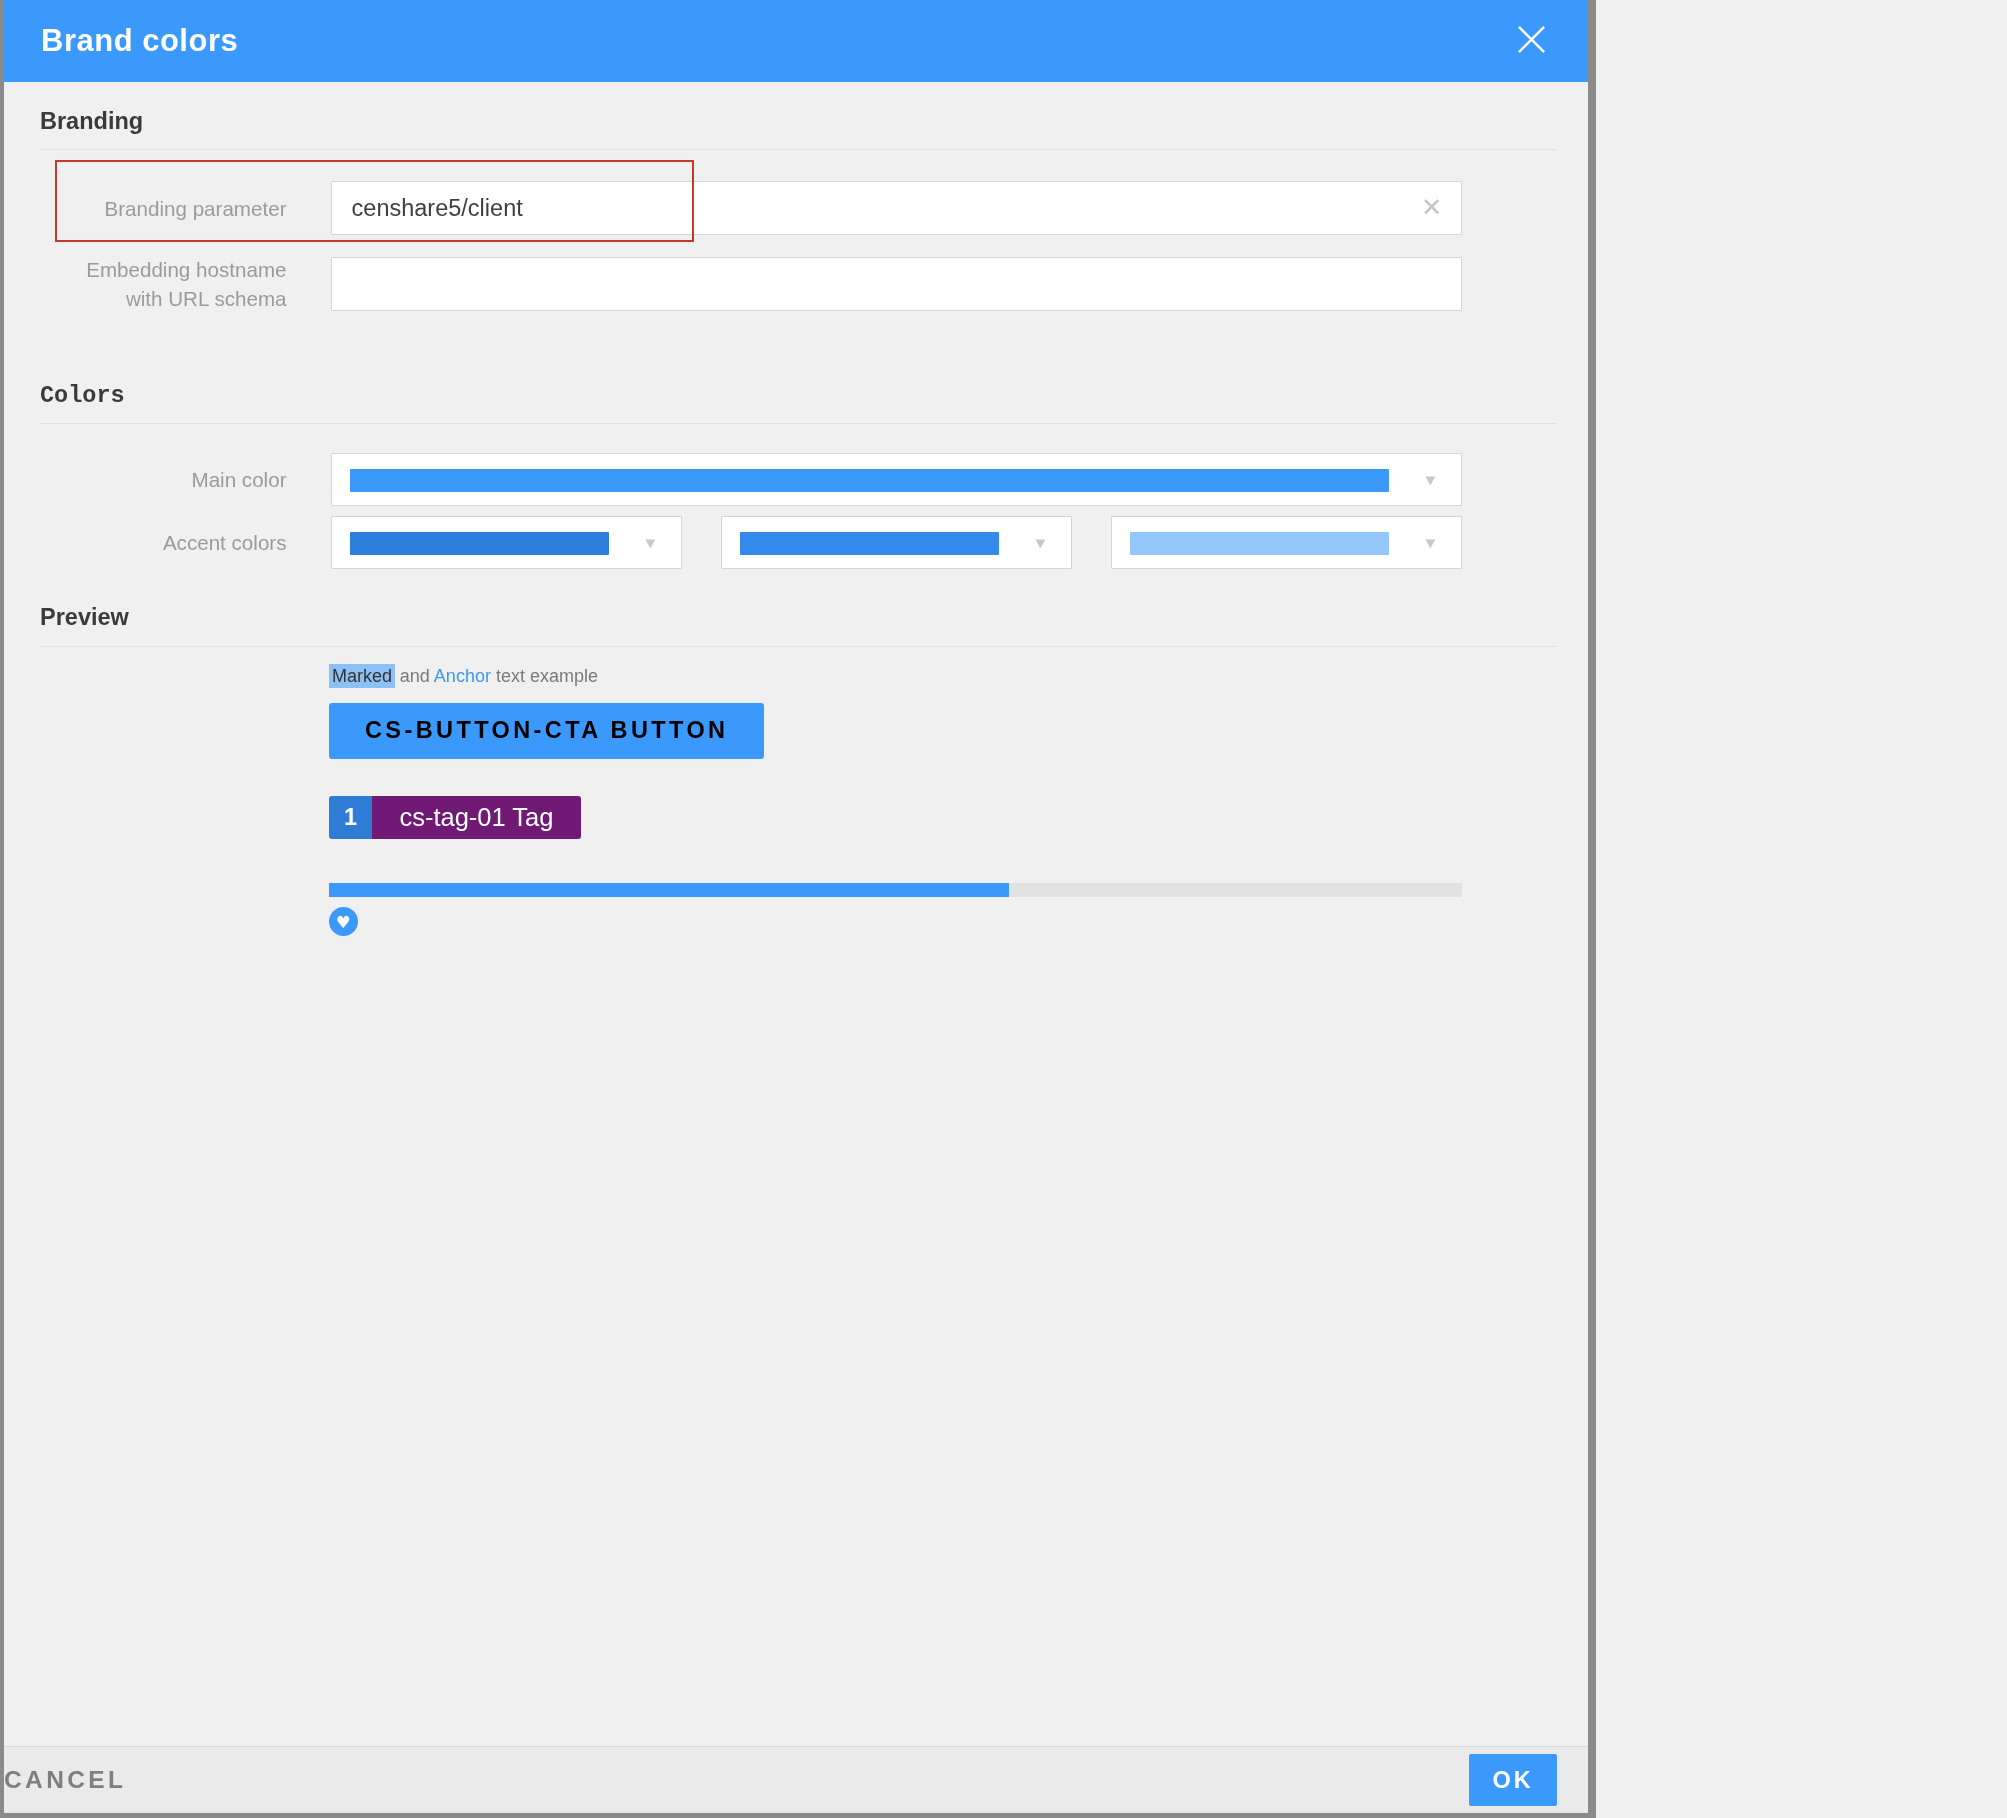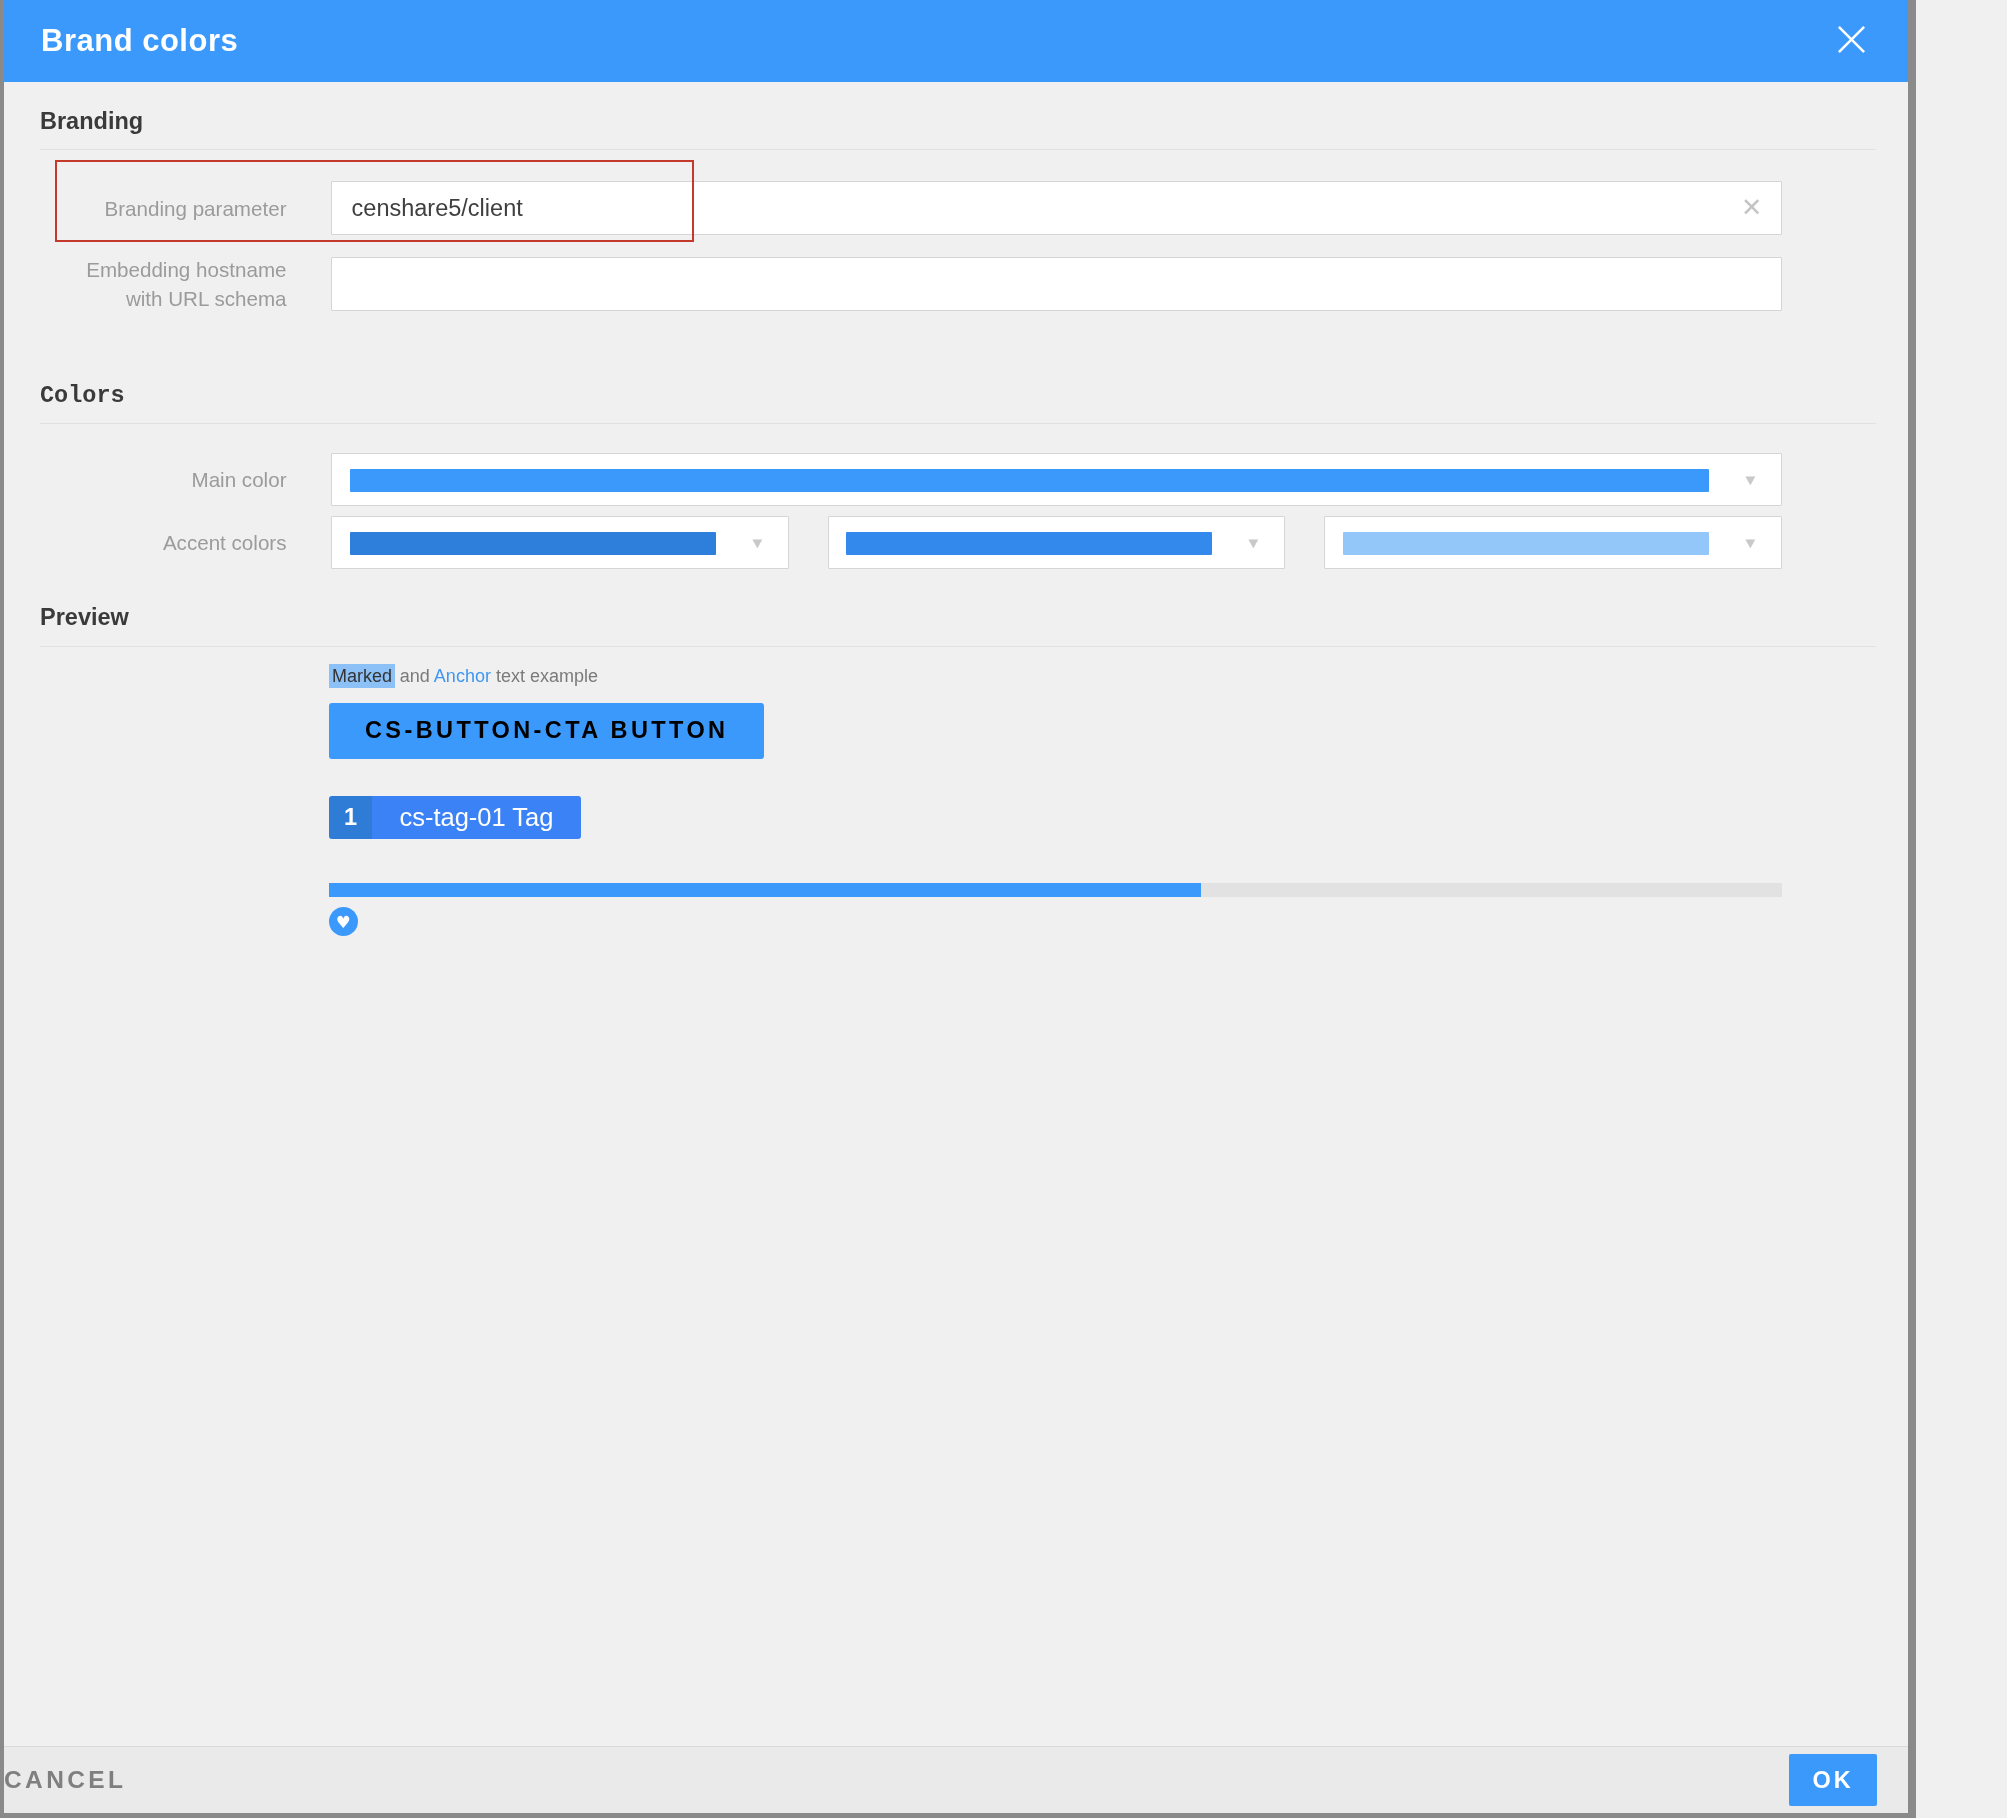--- a/index.html
+++ b/index.html
@@ -1,20 +1,20 @@
 <!DOCTYPE html>
 <html><head>
 <meta charset="utf-8">
 <style>
   * { margin:0; padding:0; box-sizing:border-box; }
   html,body { width:2007px; height:1818px; }
   body { font-family:"Liberation Sans","DejaVu Sans",sans-serif; background:#f0f0f0; overflow:hidden; }
 
   .frame {
-    position:relative; width:1916px; height:1818px;
+    position:relative; width:1596px; height:1818px;
     background:#f0f0f0;
     border-left:4.9px solid #8a8a8a;
     border-right:8.8px solid #8a8a8a;
     border-bottom:5.9px solid #8a8a8a;
     overflow:hidden;
   }
 
   
   .header {
     height:82px; background:#3b99fc;
@@ -88,21 +88,21 @@
     background:#3b99fc; border:none; border-radius:2.9px;
     color:#000000; font-size:23.5px; font-weight:700; letter-spacing:3.4px;
   }
   .tag { display:inline-flex; margin-top:37px; height:43px; border-radius:2.9px; overflow:hidden; }
   .tag-num {
     width:43px; display:flex; align-items:center; justify-content:center;
     background:#2e7cd6; color:#ffffff; font-size:23.5px; font-weight:700;
   }
   .tag-body {
     display:flex; align-items:center; padding:0 27.4px;
-    background:#3b82f6; color:#ffffff; font-size:25.5px;
+    background:#701a75; color:#ffffff; font-size:25.5px;
   }
   .progress-track {
     margin-top:44px; width:100%; height:13.7px; background:#e2e2e2; overflow:hidden;
   }
   .progress-fill { height:100%; background:#3b99fc; }
   .heart-circle {
     margin-top:10.8px; width:29px; height:29px; border-radius:50%;
     background:#3b99fc; display:flex; align-items:center; justify-content:center;
   }
   .heart-glyph { color:#ffffff; font-size:16.7px; line-height:1; font-family:"DejaVu Sans",sans-serif; }

